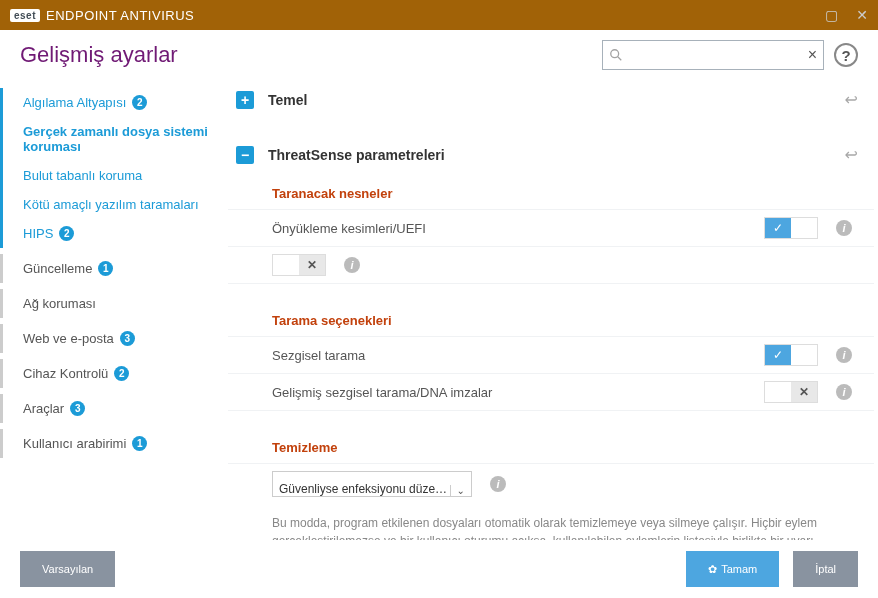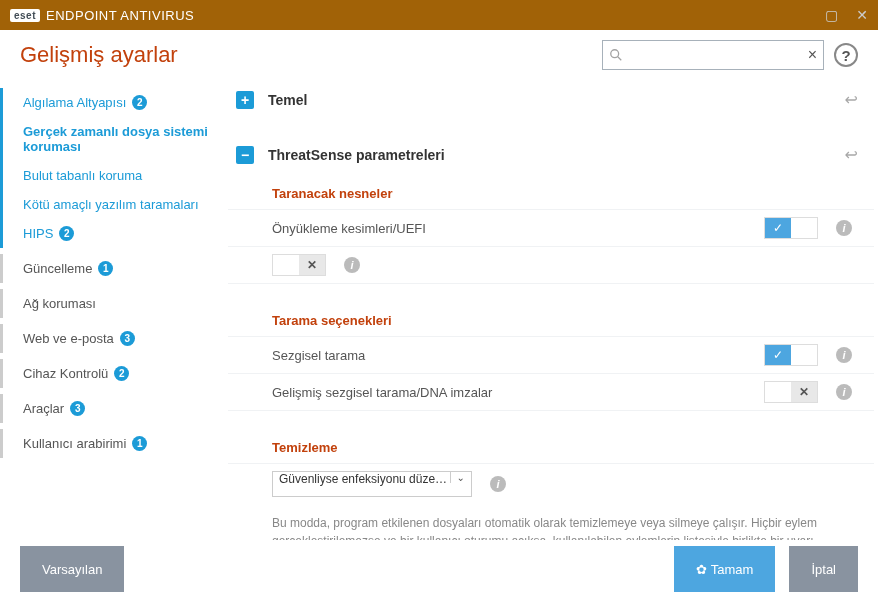--- a/index.html
+++ b/index.html
@@ -3,21 +3,21 @@
 <meta charset="utf-8">
 <style>
 * { margin:0; padding:0; box-sizing:border-box; font-family:"Segoe UI",Arial,sans-serif; }
 body { width:878px; height:598px; background:#fff; overflow:hidden; position:relative; }
 .titlebar { height:30px; background:#a16207; color:#fff; display:flex; align-items:center; padding:0 10px; font-size:13px; }
 .titlebar .brand { display:flex; align-items:center; gap:6px; font-weight:300; letter-spacing:0.5px; }
 .titlebar .brand b { background:#fff; color:#424D56; font-size:10px; padding:1px 4px; border-radius:2px; font-weight:700; }
 .titlebar .winctrl { margin-left:auto; display:flex; gap:18px; color:#ccc; font-size:14px; }
 .winctrl span { cursor:pointer; }
 .header { height:50px; display:flex; align-items:center; padding:0 20px; }
-.header h1 { font-size:22px; font-weight:400; color:#c2410c; }
+.header h1 { font-size:22px; font-weight:400; color:#701a75; }
 .searchwrap { margin-left:auto; display:flex; align-items:center; gap:10px; }
 .searchbox { width:222px; height:30px; border:1px solid #A7B1BA; display:flex; align-items:center; padding:0 6px; }
 .searchbox svg { width:14px; height:14px; opacity:0.6; }
 .searchbox input { flex:1; border:none; outline:none; font-size:13px; margin-left:6px; }
 .clearbtn { font-size:16px; color:#555; cursor:pointer; font-weight:400; }
 .helpbtn { width:24px; height:24px; border:2px solid #888; border-radius:50%; display:flex; align-items:center; justify-content:center; font-size:15px; color:#555; font-weight:700; cursor:pointer; }
 .main { display:flex; height:460px; }
 .sidebar { width:228px; padding:8px 0 8px 0; overflow-y:auto; }
 .navitem { position:relative; padding:7px 12px 7px 20px; font-size:13px; color:#1C9BD7; cursor:pointer; display:flex; align-items:center; gap:6px; border-left:3px solid transparent; }
 .navitem.active { font-weight:700; }
@@ -31,26 +31,26 @@
 .panel-head .title { margin-left:14px; font-size:14px; font-weight:700; color:#333; }
 .revert { margin-left:auto; opacity:0.35; cursor:pointer; font-size:16px; }
 .subhead { font-size:13px; font-weight:700; color:#c2410c; padding:12px 0 8px 44px; }
 .row { display:flex; align-items:center; padding:7px 22px 7px 44px; font-size:13px; color:#555; border-top:1px solid #f0f2f4; }
 .row .label { flex:1; }
 .switch { width:54px; height:22px; border:1px solid #ddd; background:#fff; display:flex; cursor:pointer; position:relative; }
 .switch .half { width:50%; display:flex; align-items:center; justify-content:center; font-size:12px; }
 .switch.on .half:first-child { background:#4DA6E0; color:#fff; }
 .switch.off .half:last-child { background:#e8e8e8; color:#555; font-weight:700; }
 .infoicon { margin-left:18px; width:16px; height:16px; background:#bbb; color:#fff; border-radius:50%; display:flex; align-items:center; justify-content:center; font-size:11px; font-weight:700; font-style:italic; cursor:pointer; }
-.dropdown { width:200px; height:26px; border:1px solid #ccc; display:flex; align-items:flex-start; padding:0 6px; font-size:12px; color:#333; cursor:pointer; background:#fff; }
+.dropdown { width:200px; height:26px; border:1px solid #ccc; display:flex; align-items:flex-end; padding:0 6px; font-size:12px; color:#333; cursor:pointer; background:#fff; }
 .dropdown .val { flex:1; white-space:nowrap; overflow:hidden; text-overflow:ellipsis; }
 .dropdown .arr { border-left:1px solid #ccc; padding-left:6px; color:#555; font-size:10px; }
 .desc { padding:10px 22px 10px 44px; font-size:12px; color:#888; line-height:1.5; }
 .footer { position:absolute; bottom:0; left:0; right:0; height:58px; display:flex; align-items:center; padding:0 20px; background:#fff; }
-.btn { height:46px; padding:0 22px; border:none; font-size:13px; cursor:pointer; display:flex; align-items:center; gap:4px; }
+.btn { height:36px; padding:0 22px; border:none; font-size:11px; cursor:pointer; display:flex; align-items:center; gap:4px; }
 .btn.default { background:#8993A0; color:#fff; }
 .btn.primary { background:#4DA6E0; color:#fff; }
 .btn.secondary { background:#8993A0; color:#fff; }
 .footer .right { margin-left:auto; display:flex; gap:14px; }
 .chk { font-size:14px; }
 .spacer { height:18px; border-top:1px solid #f0f2f4; }
 </style>
 </head>
 <body>
 

